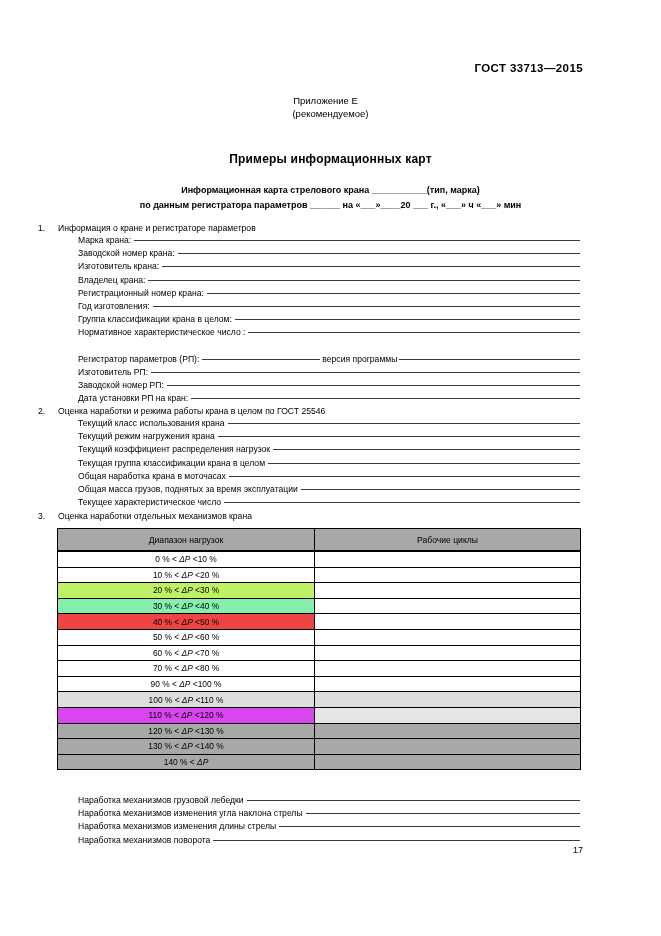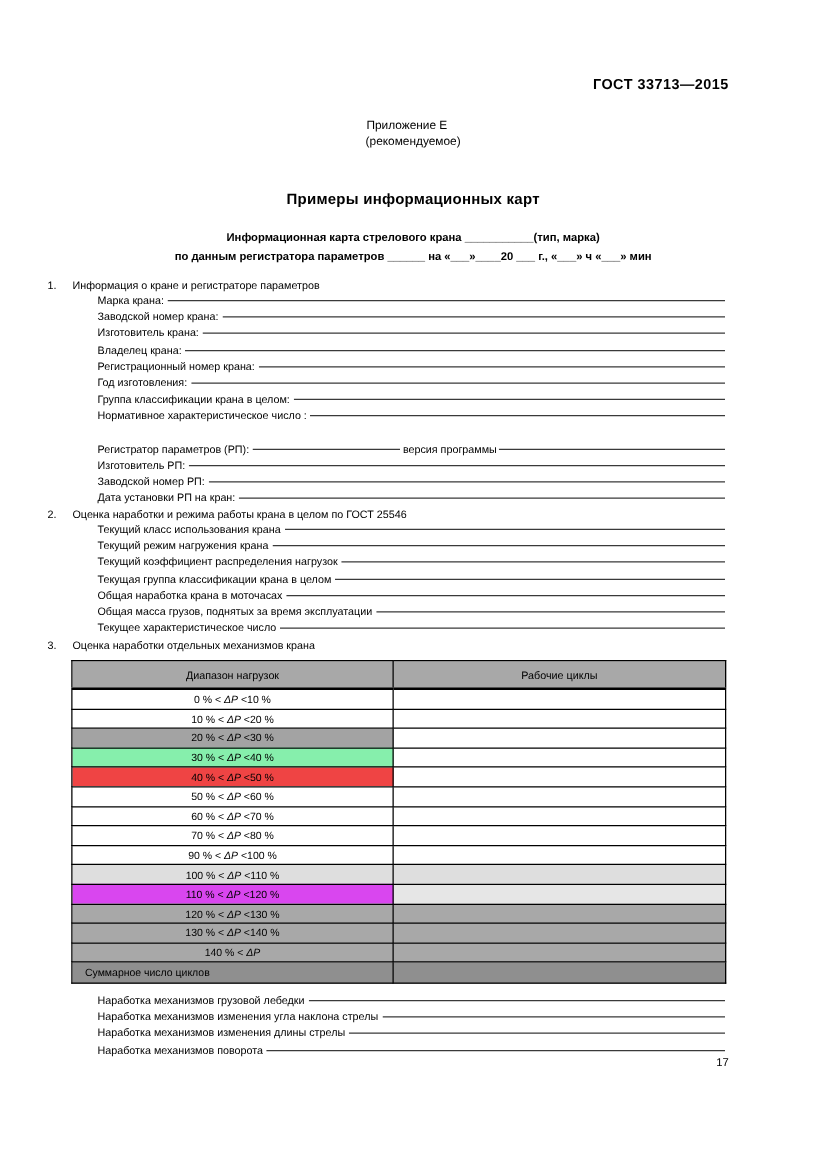--- a/index.html
+++ b/index.html
@@ -292,21 +292,21 @@
     <tbody id="load-table-body">
         <tr>
           <td class="range" style="background: rgb(255, 255, 255);"><span>0 % &lt; </span><span class="delta">ΔP</span><span> &lt;10 %</span></td>
           <td class="cycles" style="background: rgb(255, 255, 255);"></td>
         </tr>
         <tr>
           <td class="range" style="background: rgb(255, 255, 255);"><span>10 % &lt; </span><span class="delta">ΔP</span><span> &lt;20 %</span></td>
           <td class="cycles" style="background: rgb(255, 255, 255);"></td>
         </tr>
         <tr>
-          <td class="range" style="background: #a3a3a3;"><span>20 % &lt; </span><span class="delta">ΔP</span><span> &lt;30 %</span></td>
+          <td class="range" style="background: #bef264;"><span>20 % &lt; </span><span class="delta">ΔP</span><span> &lt;30 %</span></td>
           <td class="cycles" style="background: rgb(255, 255, 255);"></td>
         </tr>
         <tr>
           <td class="range" style="background: #86efac;"><span>30 % &lt; </span><span class="delta">ΔP</span><span> &lt;40 %</span></td>
           <td class="cycles" style="background: rgb(255, 255, 255);"></td>
         </tr>
         <tr>
           <td class="range" style="background: #ef4444;"><span>40 % &lt; </span><span class="delta">ΔP</span><span> &lt;50 %</span></td>
           <td class="cycles" style="background: rgb(255, 255, 255);"></td>
         </tr>
@@ -339,24 +339,20 @@
           <td class="cycles" style="background: rgb(168, 168, 168);"></td>
         </tr>
         <tr>
           <td class="range" style="background: rgb(168, 168, 168);"><span>130 % &lt; </span><span class="delta">ΔP</span><span> &lt;140 %</span></td>
           <td class="cycles" style="background: rgb(168, 168, 168);"></td>
         </tr>
         <tr>
           <td class="range" style="background: rgb(168, 168, 168);"><span>140 % &lt; </span><span class="delta">ΔP</span><span></span></td>
           <td class="cycles" style="background: rgb(168, 168, 168);"></td>
         </tr>
-        <tr class="sum">
-          <td>Суммарное число циклов</td>
-          <td class="cycles"></td>
-        </tr>
       </tbody>
   </table>
 
   <div class="fill-list" id="mechanism-fields" style="top:795px;">
       <div class="fill-row">
         <span class="lbl">Наработка механизмов грузовой лебедки</span>
         <span class="rule"></span>
       </div>
       <div class="fill-row">
         <span class="lbl">Наработка механизмов изменения угла наклона стрелы</span>

